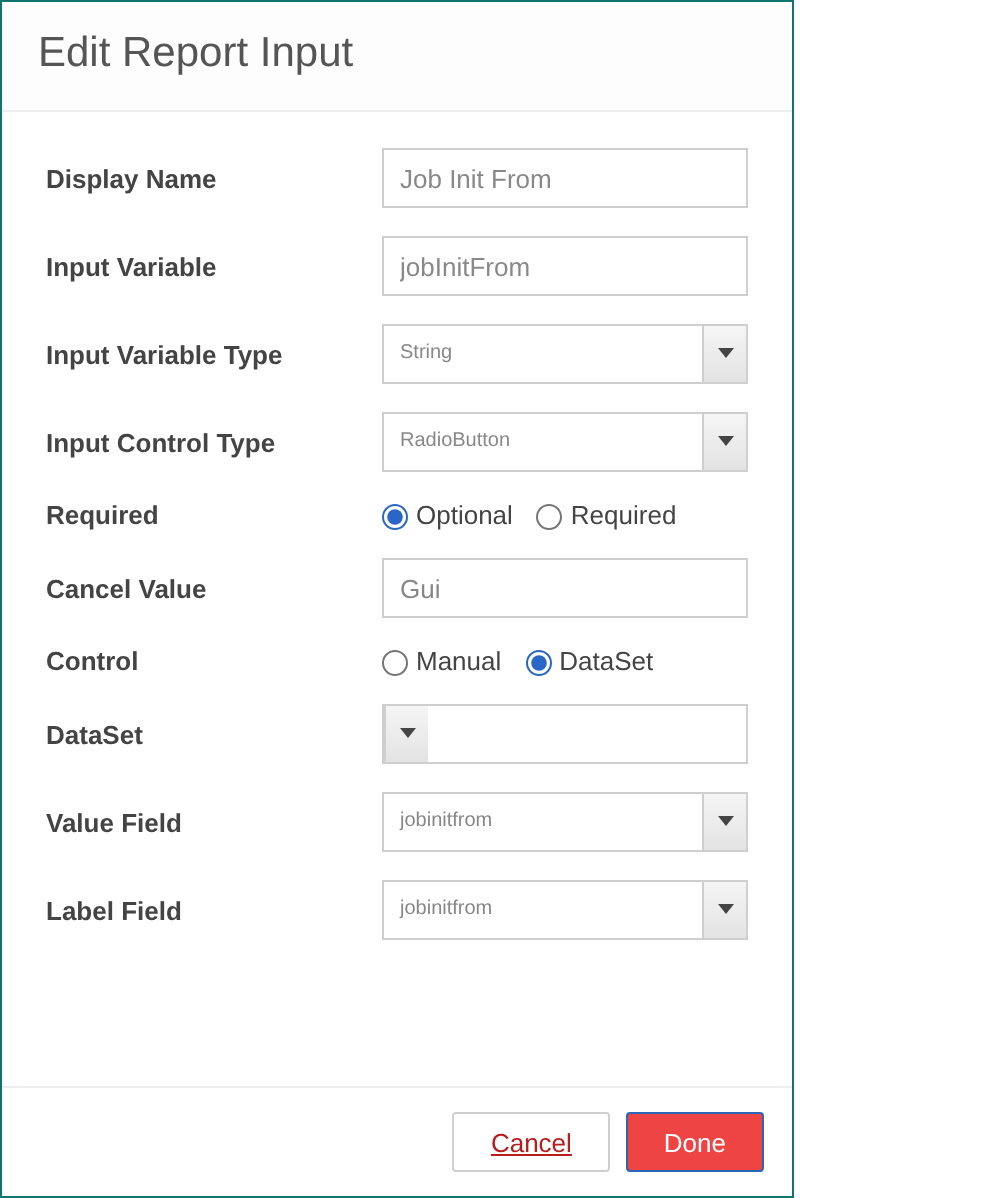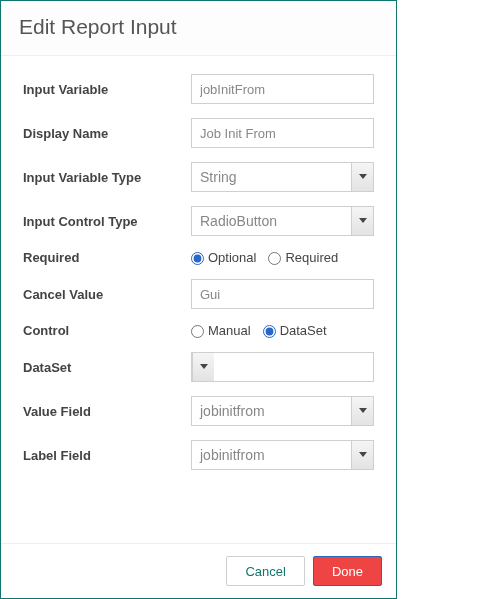--- a/index.html
+++ b/index.html
@@ -65,21 +65,21 @@
     height: 30px;
     position: relative;
     border: 1px solid #cfcfcf;
     background: #ffffff;
     display: flex;
     align-items: center;
     cursor: pointer;
   }
   .select-value {
     flex: 1;
-    font-size: 14px;
+    font-size: 10px;
     color: #888888;
     padding: 0 8px;
     line-height: 28px;
   }
   .select-btn {
     width: 22px;
     height: 28px;
     background: linear-gradient(#f5f5f5, #e3e3e3);
     border-left: 1px solid #cfcfcf;
     display: flex;
@@ -108,51 +108,52 @@
   }
   .btn {
     height: 30px;
     font-size: 13px;
     padding: 0 18px;
     cursor: pointer;
     border-radius: 2px;
   }
   .btn-default {
     background: #ffffff;
-    color: #0f766e;
+    color: #b91c1c;
     border: 1px solid #cfcfcf;
+    text-decoration: underline;
   }
   .btn-primary {
     background: #ef4444;
     color: #ffffff;
     border: 1px solid #2b66b8;
   }
 </style>
 </head>
 <body>
 
 <div class="dialog">
 
   <div class="dialog-header">
     <span class="dialog-title">Edit Report Input</span>
   </div>
 
   <div class="dialog-body">
 
     <div class="form-row">
+      <div class="form-label">Display Name</div>
+      <div class="form-control-cell">
+        <input type="text" class="text-input" value="Job Init From" style="">
+      </div>
+    </div>
+
+    <div class="form-row">
       <div class="form-label">Input Variable</div>
       <div class="form-control-cell">
         <input type="text" class="text-input" value="jobInitFrom" style="">
-      </div>
-    </div>
-
-    <div class="form-row">
-      <div class="form-label">Display Name</div>
-      <div class="form-control-cell">
-        <input type="text" class="text-input" value="Job Init From" style="">
       </div>
     </div>
 
     <div class="form-row">
       <div class="form-label">Input Variable Type</div>
       <div class="form-control-cell">
         <div class="select-wrap">
           <div class="select-value">String</div>
           <div class="select-btn">
             <svg width="8" height="6" viewBox="0 0 8 6">

